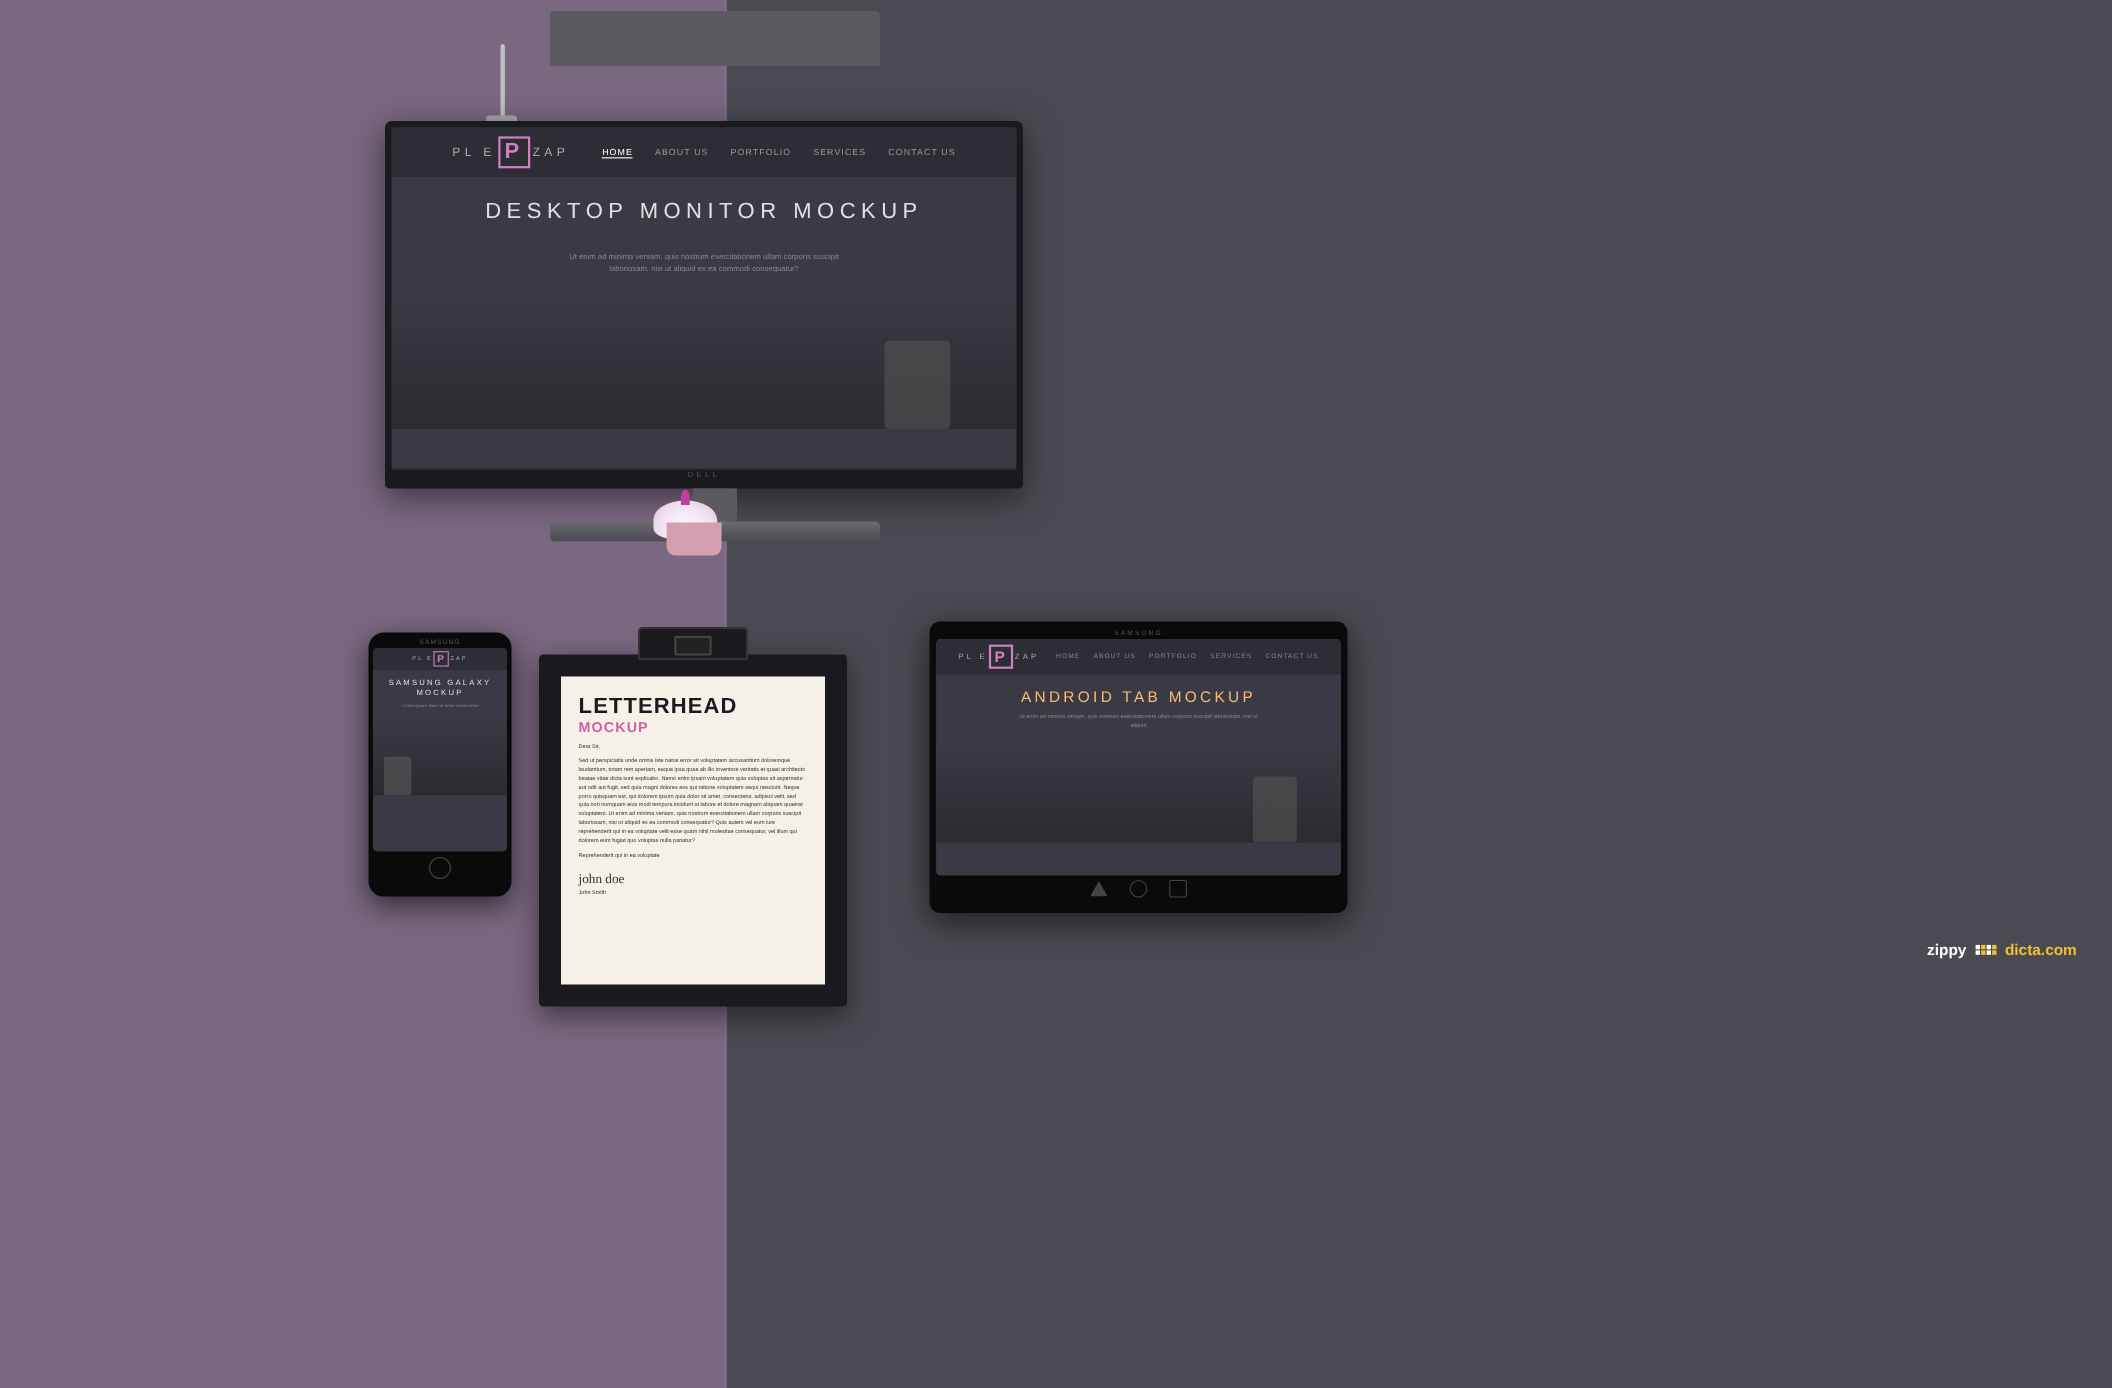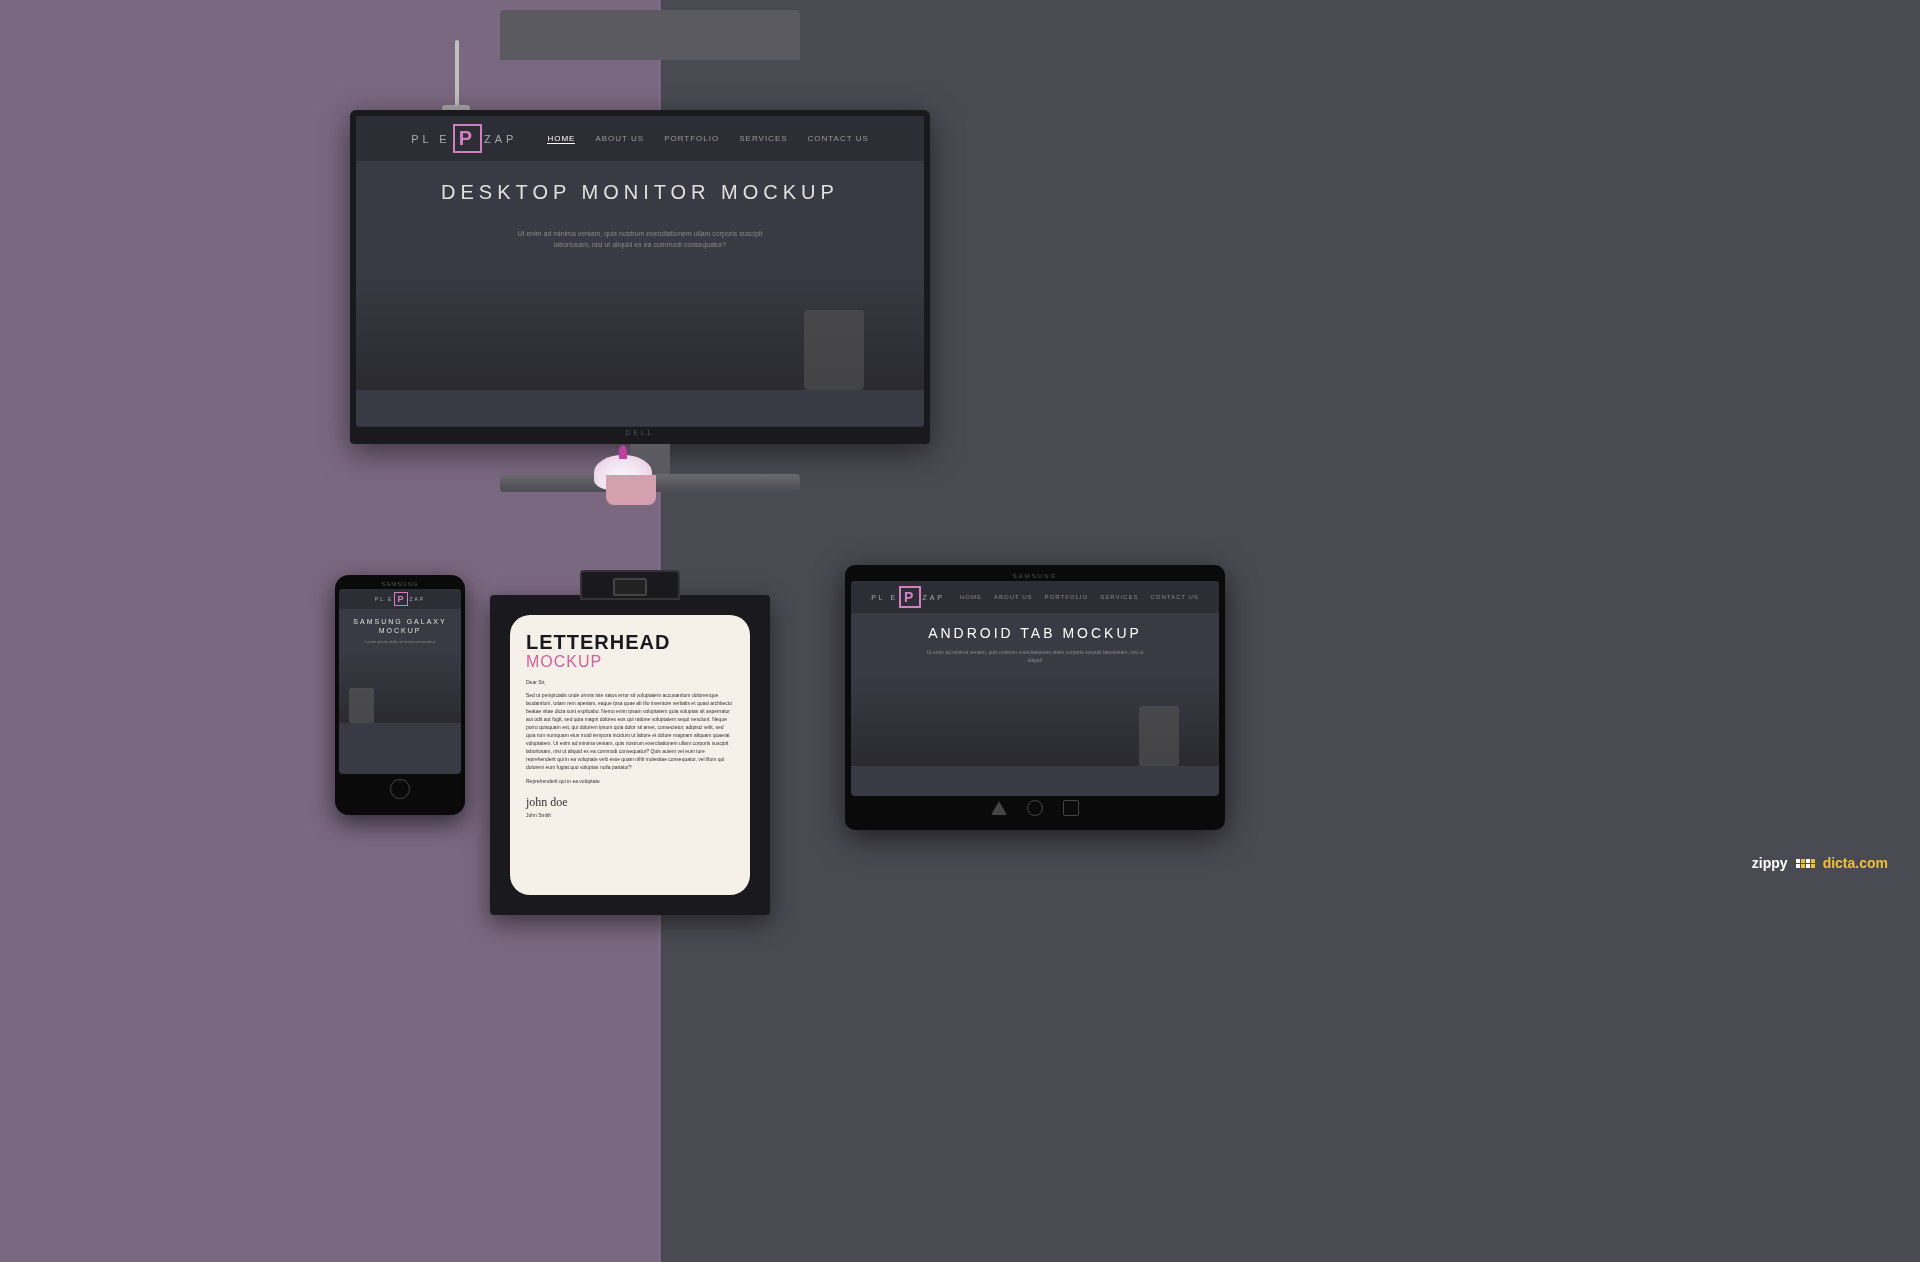--- a/index.html
+++ b/index.html
@@ -364,33 +364,32 @@
       padding: 20px;
       margin-top: -5px;
       position: relative;
       z-index: 2;
       box-shadow: 0 8px 25px rgba(0,0,0,0.5);
     }
     .letterhead-paper {
       background: #f5f0e8;
       padding: 16px;
       min-height: 280px;
-      border-radius: 20px;
     }
     .letterhead-title {
       font-size: 20px;
       font-weight: 900;
       color: #1a1a1e;
       letter-spacing: 1px;
       text-transform: uppercase;
       line-height: 1.1;
     }
     .letterhead-subtitle {
-      font-size: 16px;
-      font-weight: 400;
+      font-size: 13px;
+      font-weight: 700;
       color: #d060a0;
       letter-spacing: 1px;
       text-transform: uppercase;
       margin-bottom: 8px;
     }
     .letterhead-text {
       font-size: 5px;
       color: #333;
       line-height: 1.6;
       margin-bottom: 6px;
@@ -499,21 +498,21 @@
       color: #888;
       letter-spacing: 1px;
     }
     .tablet-hero {
       padding: 12px 20px;
       text-align: center;
     }
     .tablet-hero h2 {
       font-size: 14px;
       font-weight: 300;
-      color: #ffffff;
+      color: #fdba74;
       letter-spacing: 3px;
       text-transform: uppercase;
       line-height: 1.2;
       margin-bottom: 6px;
     }
     .tablet-hero p {
       font-size: 5px;
       color: #888;
       line-height: 1.6;
       max-width: 220px;

